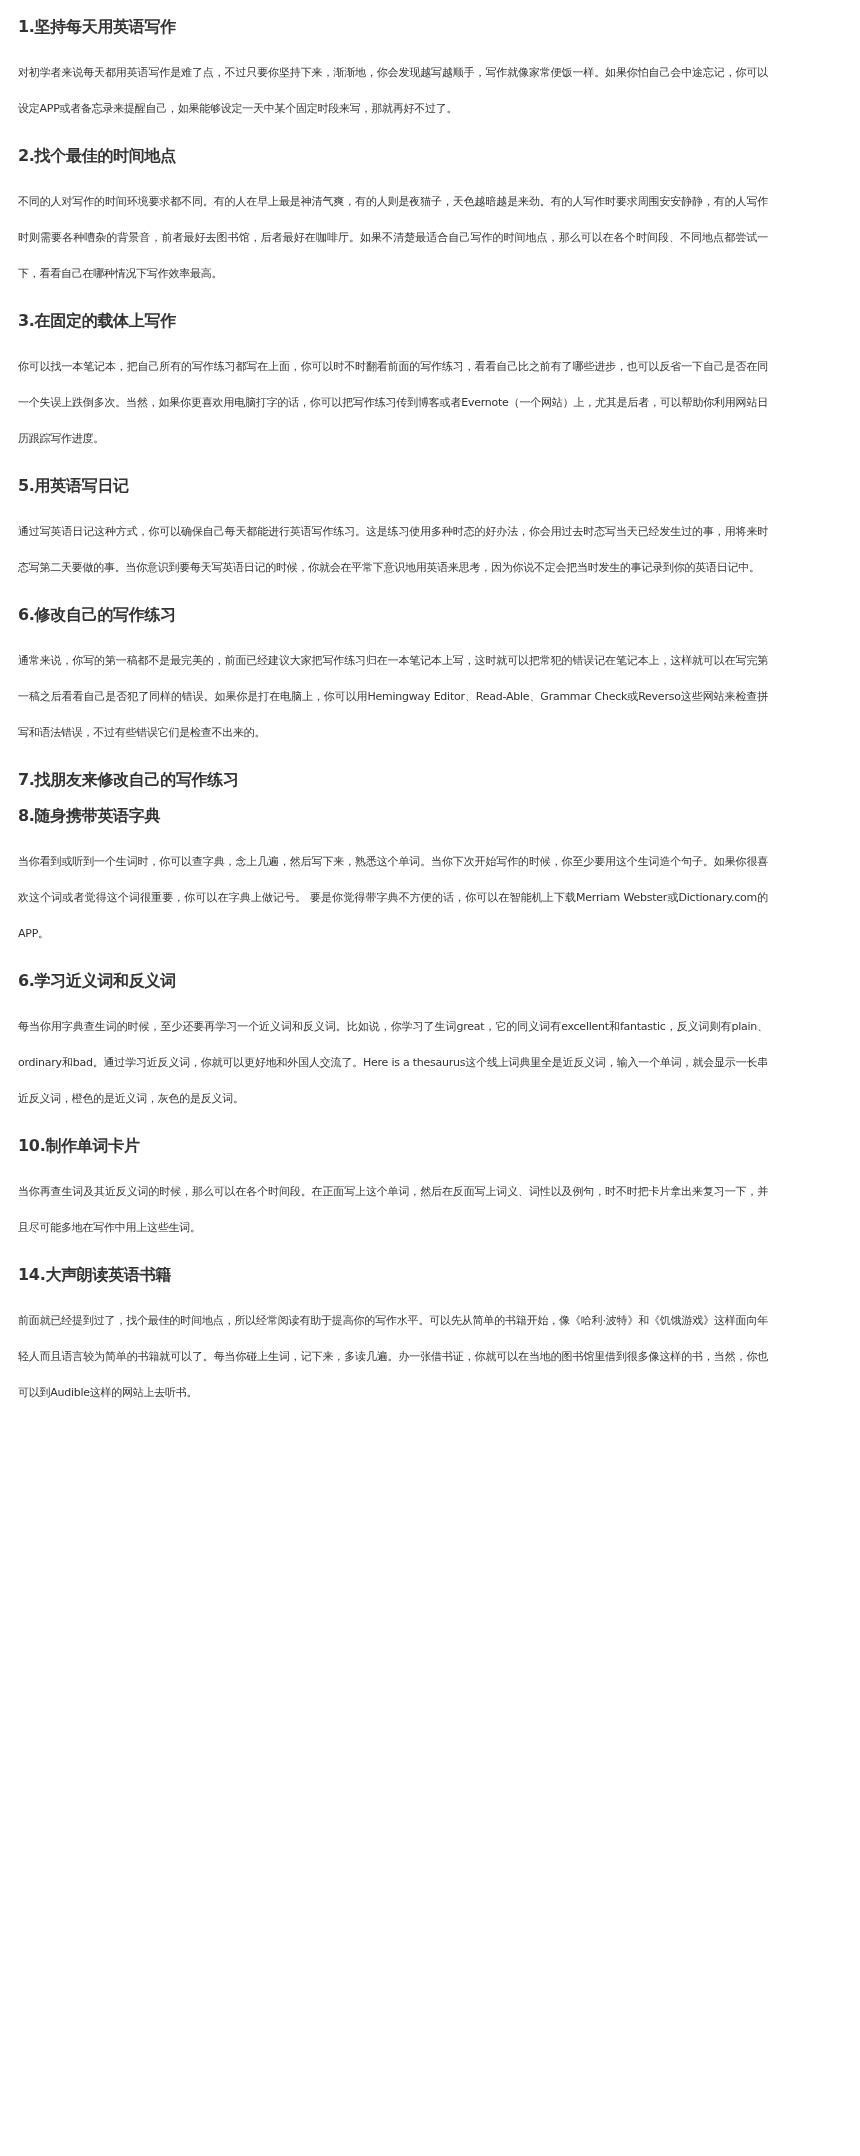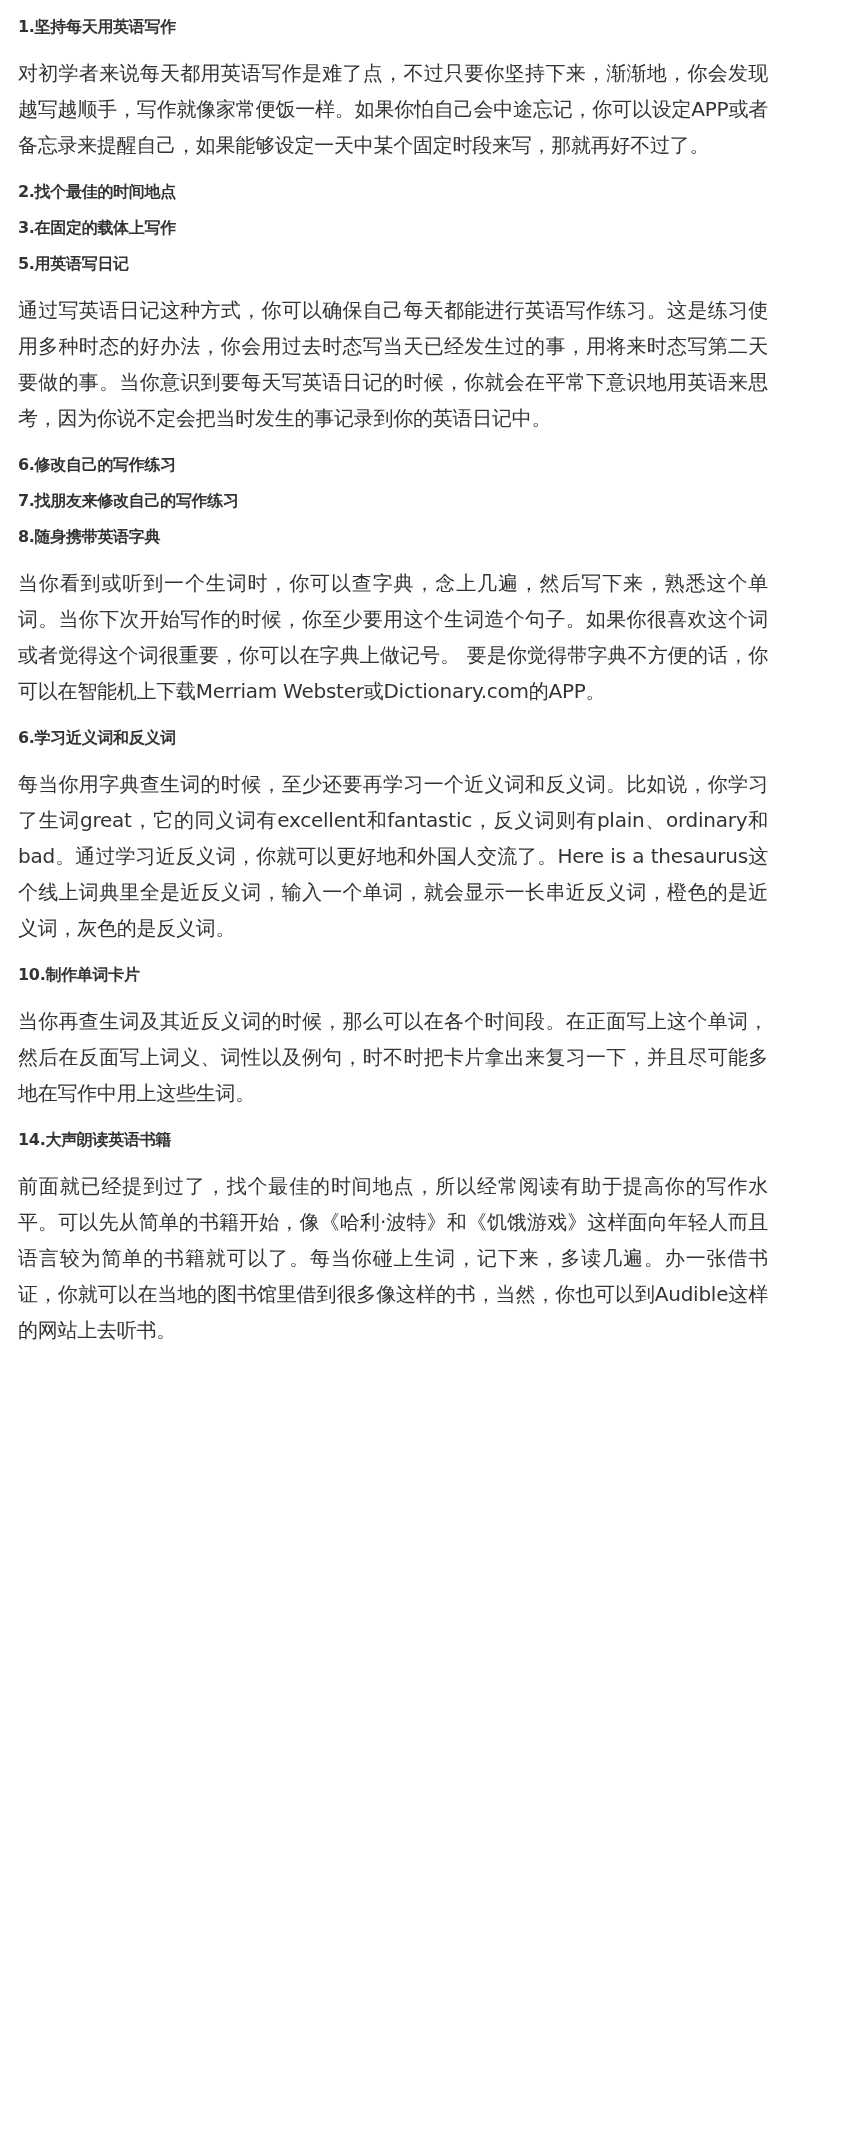--- a/index.html
+++ b/index.html
@@ -17,54 +17,57 @@
     font-weight: bold;
     line-height: 36px;
     margin: 0;
     color: #333333;
     letter-spacing: -0.3px;
   }
   .heading .dotted {
     border-bottom: 1px dashed #1a5fa8;
   }
   .para {
-    font-size: 20px;
+    font-size: 11px;
     line-height: 36px;
     margin: 10px 0 11px 0;
     color: #333333;
     text-align: justify;
     letter-spacing: -0.25px;
   }
 </style>
 </head>
 <body>
 
 <div class="article">
 
   <div class="section">
     <h3 class="heading">1.坚持每天用英语写作</h3>
     <p class="para">对初学者来说每天都用英语写作是难了点，不过只要你坚持下来，渐渐地，你会发现越写越顺手，写作就像家常便饭一样。如果你怕自己会中途忘记，你可以设定APP或者备忘录来提醒自己，如果能够设定一天中某个固定时段来写，那就再好不过了。</p>
   </div>
 
   <div class="section">
     <h3 class="heading">2.找个最佳的时间地点</h3>
+    <p class="para">不同的人对写作的时间环境要求都不同。有的人在早上最是神清气爽，有的人则是夜猫子，天色越暗越是来劲。有的人写作时要求周围安安静静，有的人写作时则需要各种嘈杂的背景音，前者最好去图书馆，后者最好在咖啡厅。如果不清楚最适合自己写作的时间地点，那么可以在各个时间段、不同地点都尝试一下，看看自己在哪种情况下写作效率最高。</p>
   </div>
 
   <div class="section">
     <h3 class="heading">3.在固定的载体上写作</h3>
+    <p class="para">你可以找一本笔记本，把自己所有的写作练习都写在上面，你可以时不时翻看前面的写作练习，看看自己比之前有了哪些进步，也可以反省一下自己是否在同一个失误上跌倒多次。当然，如果你更喜欢用电脑打字的话，你可以把写作练习传到博客或者Evernote（一个网站）上，尤其是后者，可以帮助你利用网站日历跟踪写作进度。</p>
   </div>
 
 
   <div class="section">
     <h3 class="heading">5.用英语写日记</h3>
     <p class="para">通过写英语日记这种方式，你可以确保自己每天都能进行英语写作练习。这是练习使用多种时态的好办法，你会用过去时态写当天已经发生过的事，用将来时态写第二天要做的事。当你意识到要每天写英语日记的时候，你就会在平常下意识地用英语来思考，因为你说不定会把当时发生的事记录到你的英语日记中。</p>
   </div>
 
   <div class="section">
     <h3 class="heading">6.修改自己的写作练习</h3>
+    <p class="para">通常来说，你写的第一稿都不是最完美的，前面已经建议大家把写作练习归在一本笔记本上写，这时就可以把常犯的错误记在笔记本上，这样就可以在写完第一稿之后看看自己是否犯了同样的错误。如果你是打在电脑上，你可以用Hemingway Editor、Read-Able、Grammar Check或Reverso这些网站来检查拼写和语法错误，不过有些错误它们是检查不出来的。</p>
   </div>
 
   <div class="section">
     <h3 class="heading">7.找朋友来修改自己的写作练习</h3>
   </div>
 
   <div class="section">
     <h3 class="heading">8.随身携带英语字典</h3>
     <p class="para">当你看到或听到一个生词时，你可以查字典，念上几遍，然后写下来，熟悉这个单词。当你下次开始写作的时候，你至少要用这个生词造个句子。如果你很喜欢这个词或者觉得这个词很重要，你可以在字典上做记号。 要是你觉得带字典不方便的话，你可以在智能机上下载Merriam Webster或Dictionary.com的APP。</p>
   </div>

